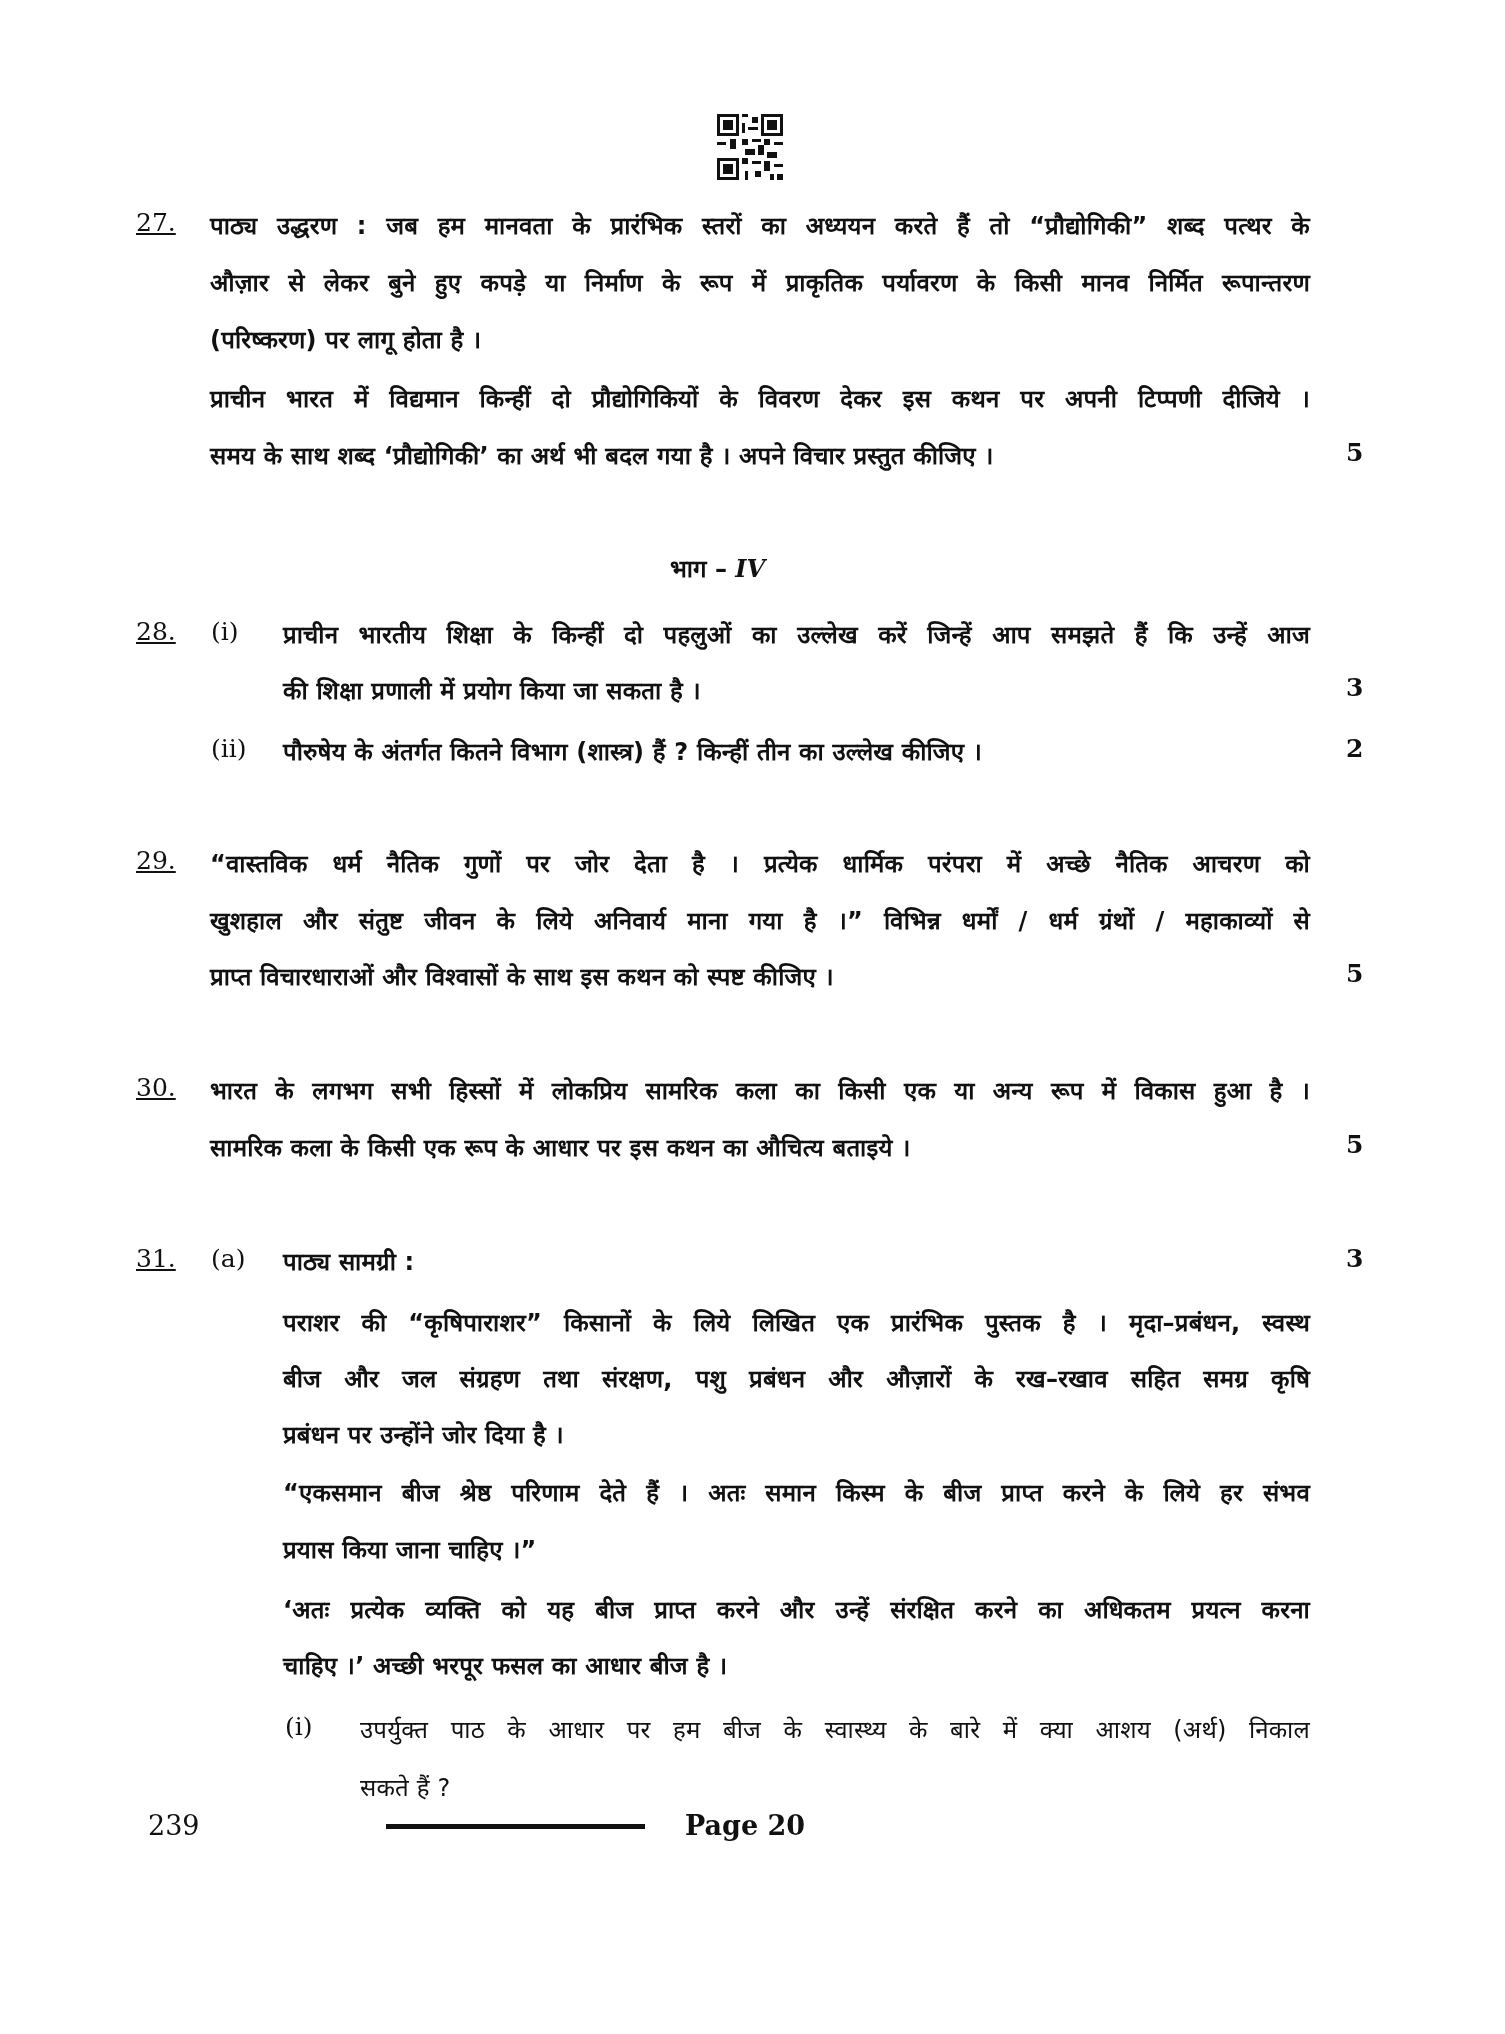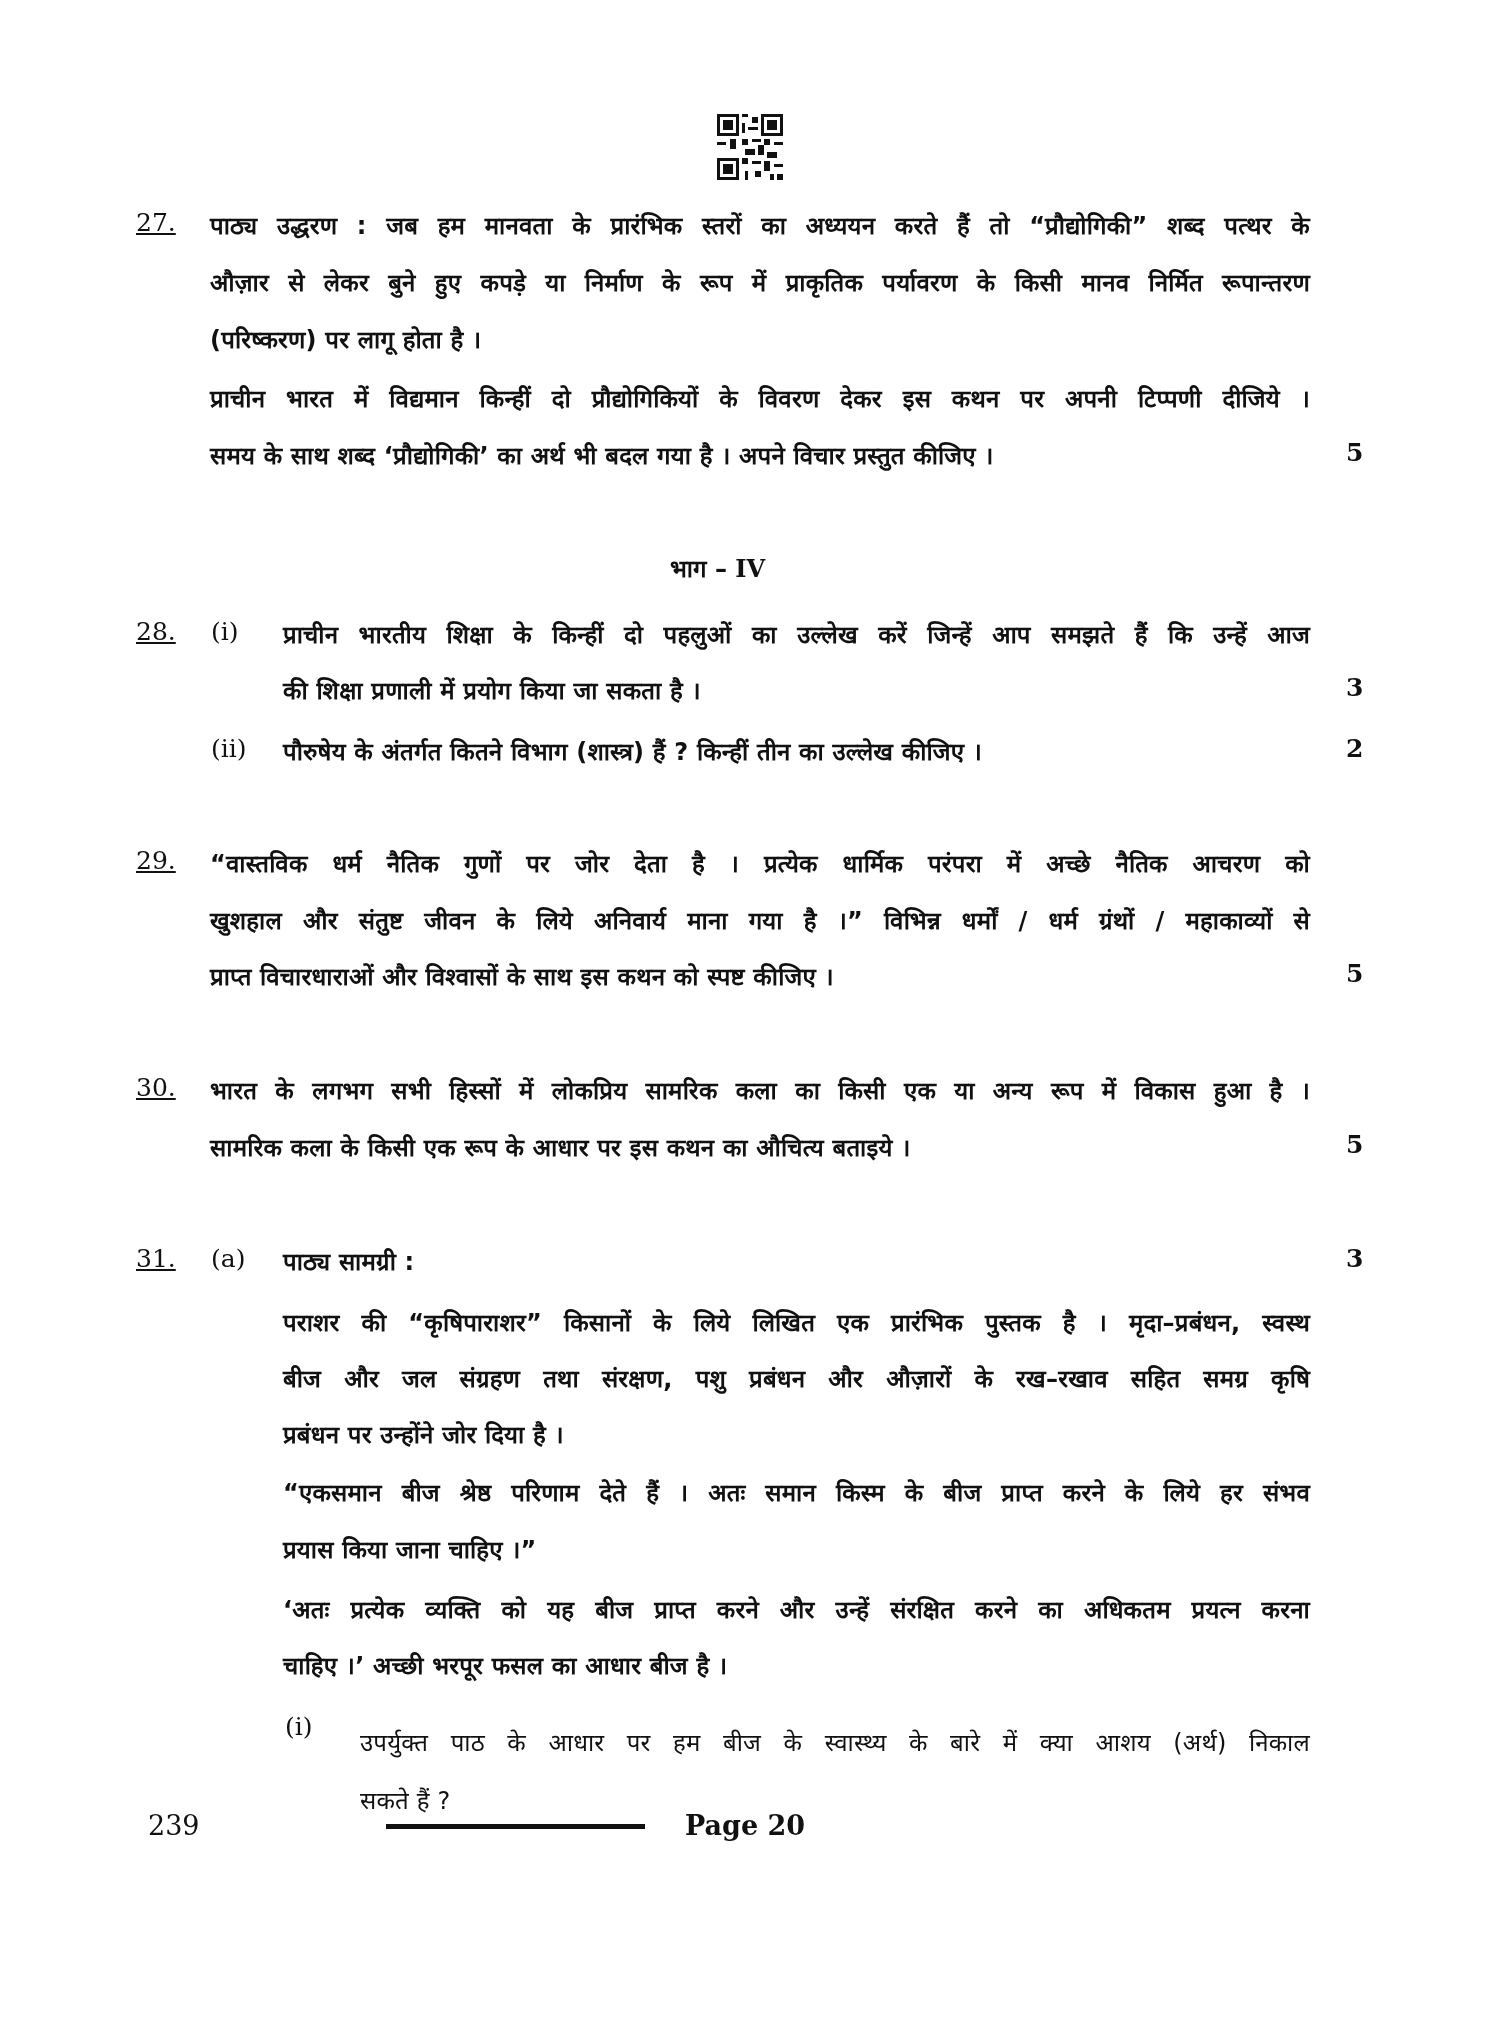--- a/index.html
+++ b/index.html
@@ -9,28 +9,28 @@
   }
   .qr {
     position: absolute; left: 717px; top: 114px; width: 66px; height: 66px;
   }
   .qnum { position: absolute; left: 136px; font-family: "DejaVu Serif", serif; font-size: 25px; text-decoration: underline; }
   .sub { position: absolute; left: 211px; font-family: "DejaVu Serif", serif; font-size: 25px; }
   .sub2 { position: absolute; left: 285px; font-family: "DejaVu Serif", serif; font-size: 25px; }
   .text { position: absolute; font-size: 24px; white-space: nowrap; letter-spacing: 0.2px; }
   .t1 { left: 210px; width: 1100px; font-weight: bold; }
   .t2 { left: 283px; width: 1027px; font-weight: bold; }
-  .t3 { left: 360px; width: 950px; margin-top: 13px; }
+  .t3 { left: 360px; width: 950px; }
   .justify { text-align: justify; text-align-last: justify; }
   .mark { position: absolute; left: 1346px; font-family: "DejaVu Serif", serif; font-weight: bold; font-size: 25px; }
   .section {
     position: absolute; top: 551px; left: 0; width: 1435px; text-align: center;
     font-size: 24px; font-weight: bold;
   }
-  .section .roman { font-family: "DejaVu Serif", serif; font-weight: bold; }
+  .section .roman { font-family: "DejaVu Serif", serif; font-weight: bold; font-style: italic; }
   .footer-code { position: absolute; left: 148px; top: 1810px; font-family: "DejaVu Serif", serif; font-weight: normal; font-size: 27px; }
   .footer-rule { position: absolute; left: 386px; top: 1824px; width: 259px; height: 5px; background: #111111; }
   .footer-page { position: absolute; left: 685px; top: 1810px; font-family: "DejaVu Serif", serif; font-weight: bold; font-size: 27px; }
 </style>
 </head>
 <body>
 
 <svg class="qr" viewBox="0 0 21 21" shape-rendering="crispEdges">
   <rect x="0" y="0" width="21" height="21" fill="#fff"></rect>
   <g fill="#111">

